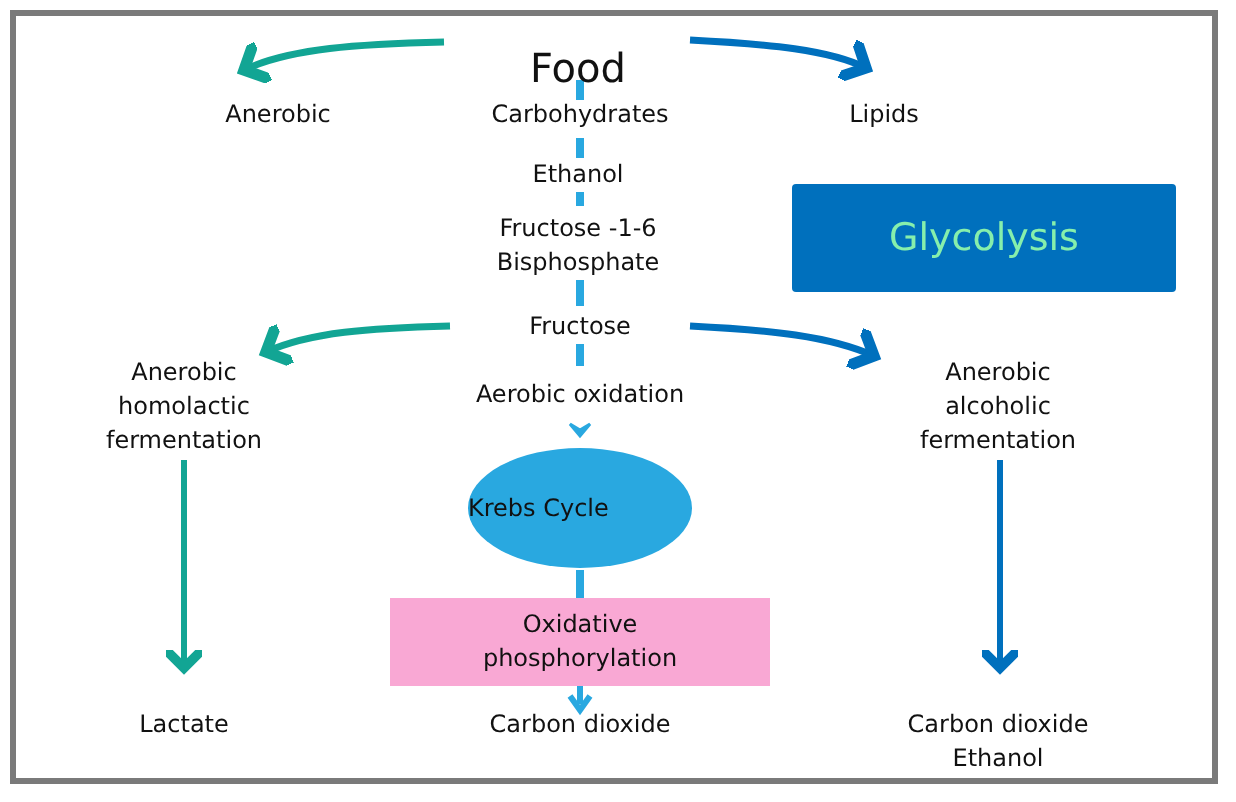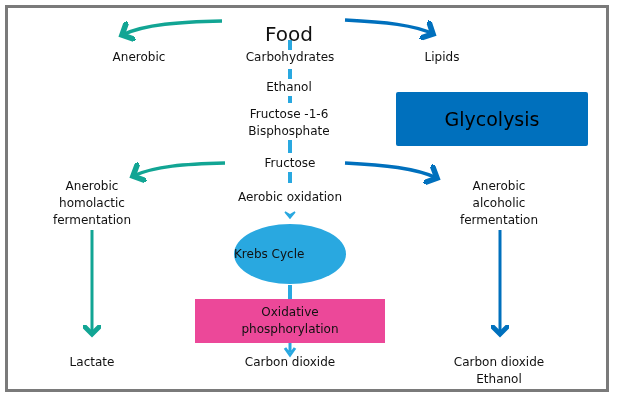--- a/index.html
+++ b/index.html
@@ -6,26 +6,26 @@
   body { width: 618px; height: 401px; position: relative; overflow: hidden;
          font-family: "DejaVu Sans", sans-serif; color: #111; }
   .frame { position: absolute; left: 5px; top: 5px; width: 604px; height: 387px;
            border: 3px solid #7a7a7a; box-sizing: border-box; }
   svg.arrows { position: absolute; left: 0; top: 0; }
   .lbl { position: absolute; transform: translateX(-50%); text-align: center;
          font-size: 12px; line-height: 17px; white-space: nowrap; }
   .food { font-size: 20px; line-height: 24px; }
   .glyco { position: absolute; left: 396px; top: 92px; width: 192px; height: 54px;
            background: #0070bd; border-radius: 2px; display: flex;
-           align-items: center; justify-content: center; font-size: 19px; color: #000000; }
+           align-items: center; justify-content: center; font-size: 19px; color: #86efac; }
   .krebs { position: absolute; left: 234px; top: 224px; width: 112px; height: 60px;
            background: #29a8e0; border-radius: 50%; display: flex;
            align-items: center; font-size: 12px; }
   .oxphos { position: absolute; left: 195px; top: 299px; width: 190px; height: 44px;
-            background: #ec4899; display: flex; flex-direction: column;
+            background: #f9a8d4; display: flex; flex-direction: column;
             align-items: center; justify-content: center; font-size: 12px; line-height: 17px; }
 </style>
 </head>
 <body>
 
 <div class="frame"></div>
 
 <svg class="arrows" width="618" height="401">
   <defs>
     <marker id="mTeal" markerWidth="6" markerHeight="6" refX="3" refY="3" orient="auto" markerUnits="strokeWidth">

